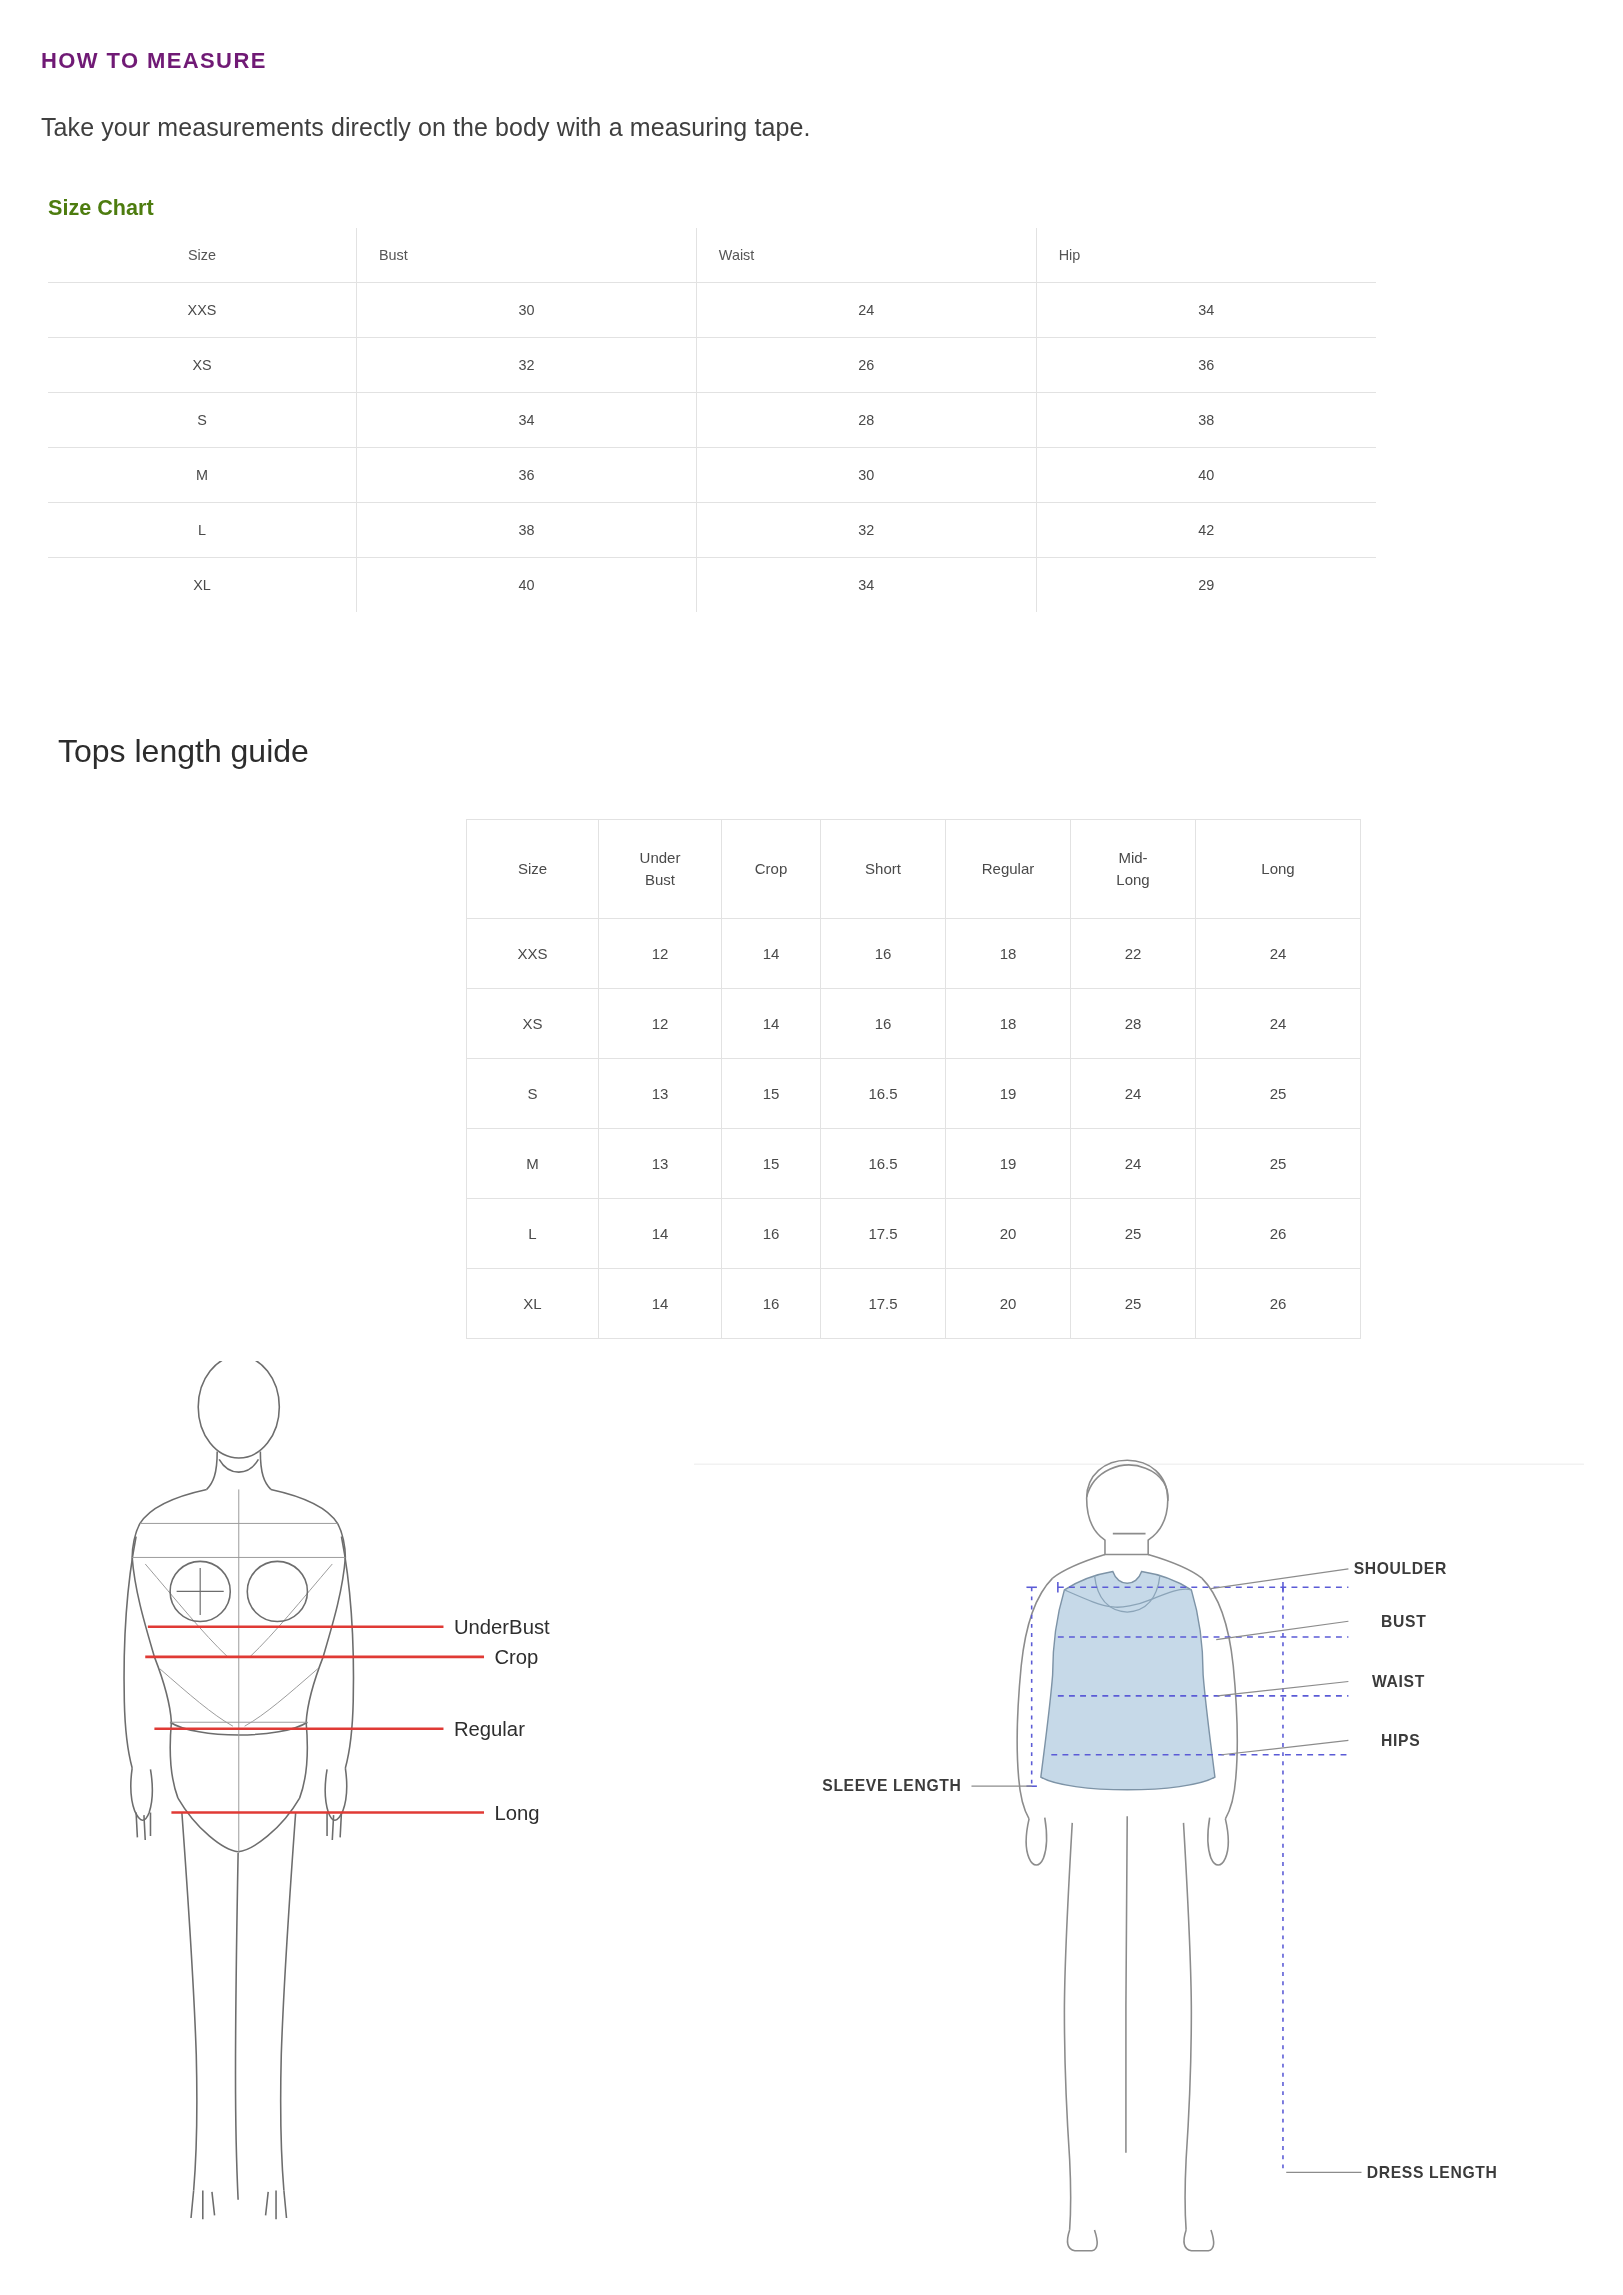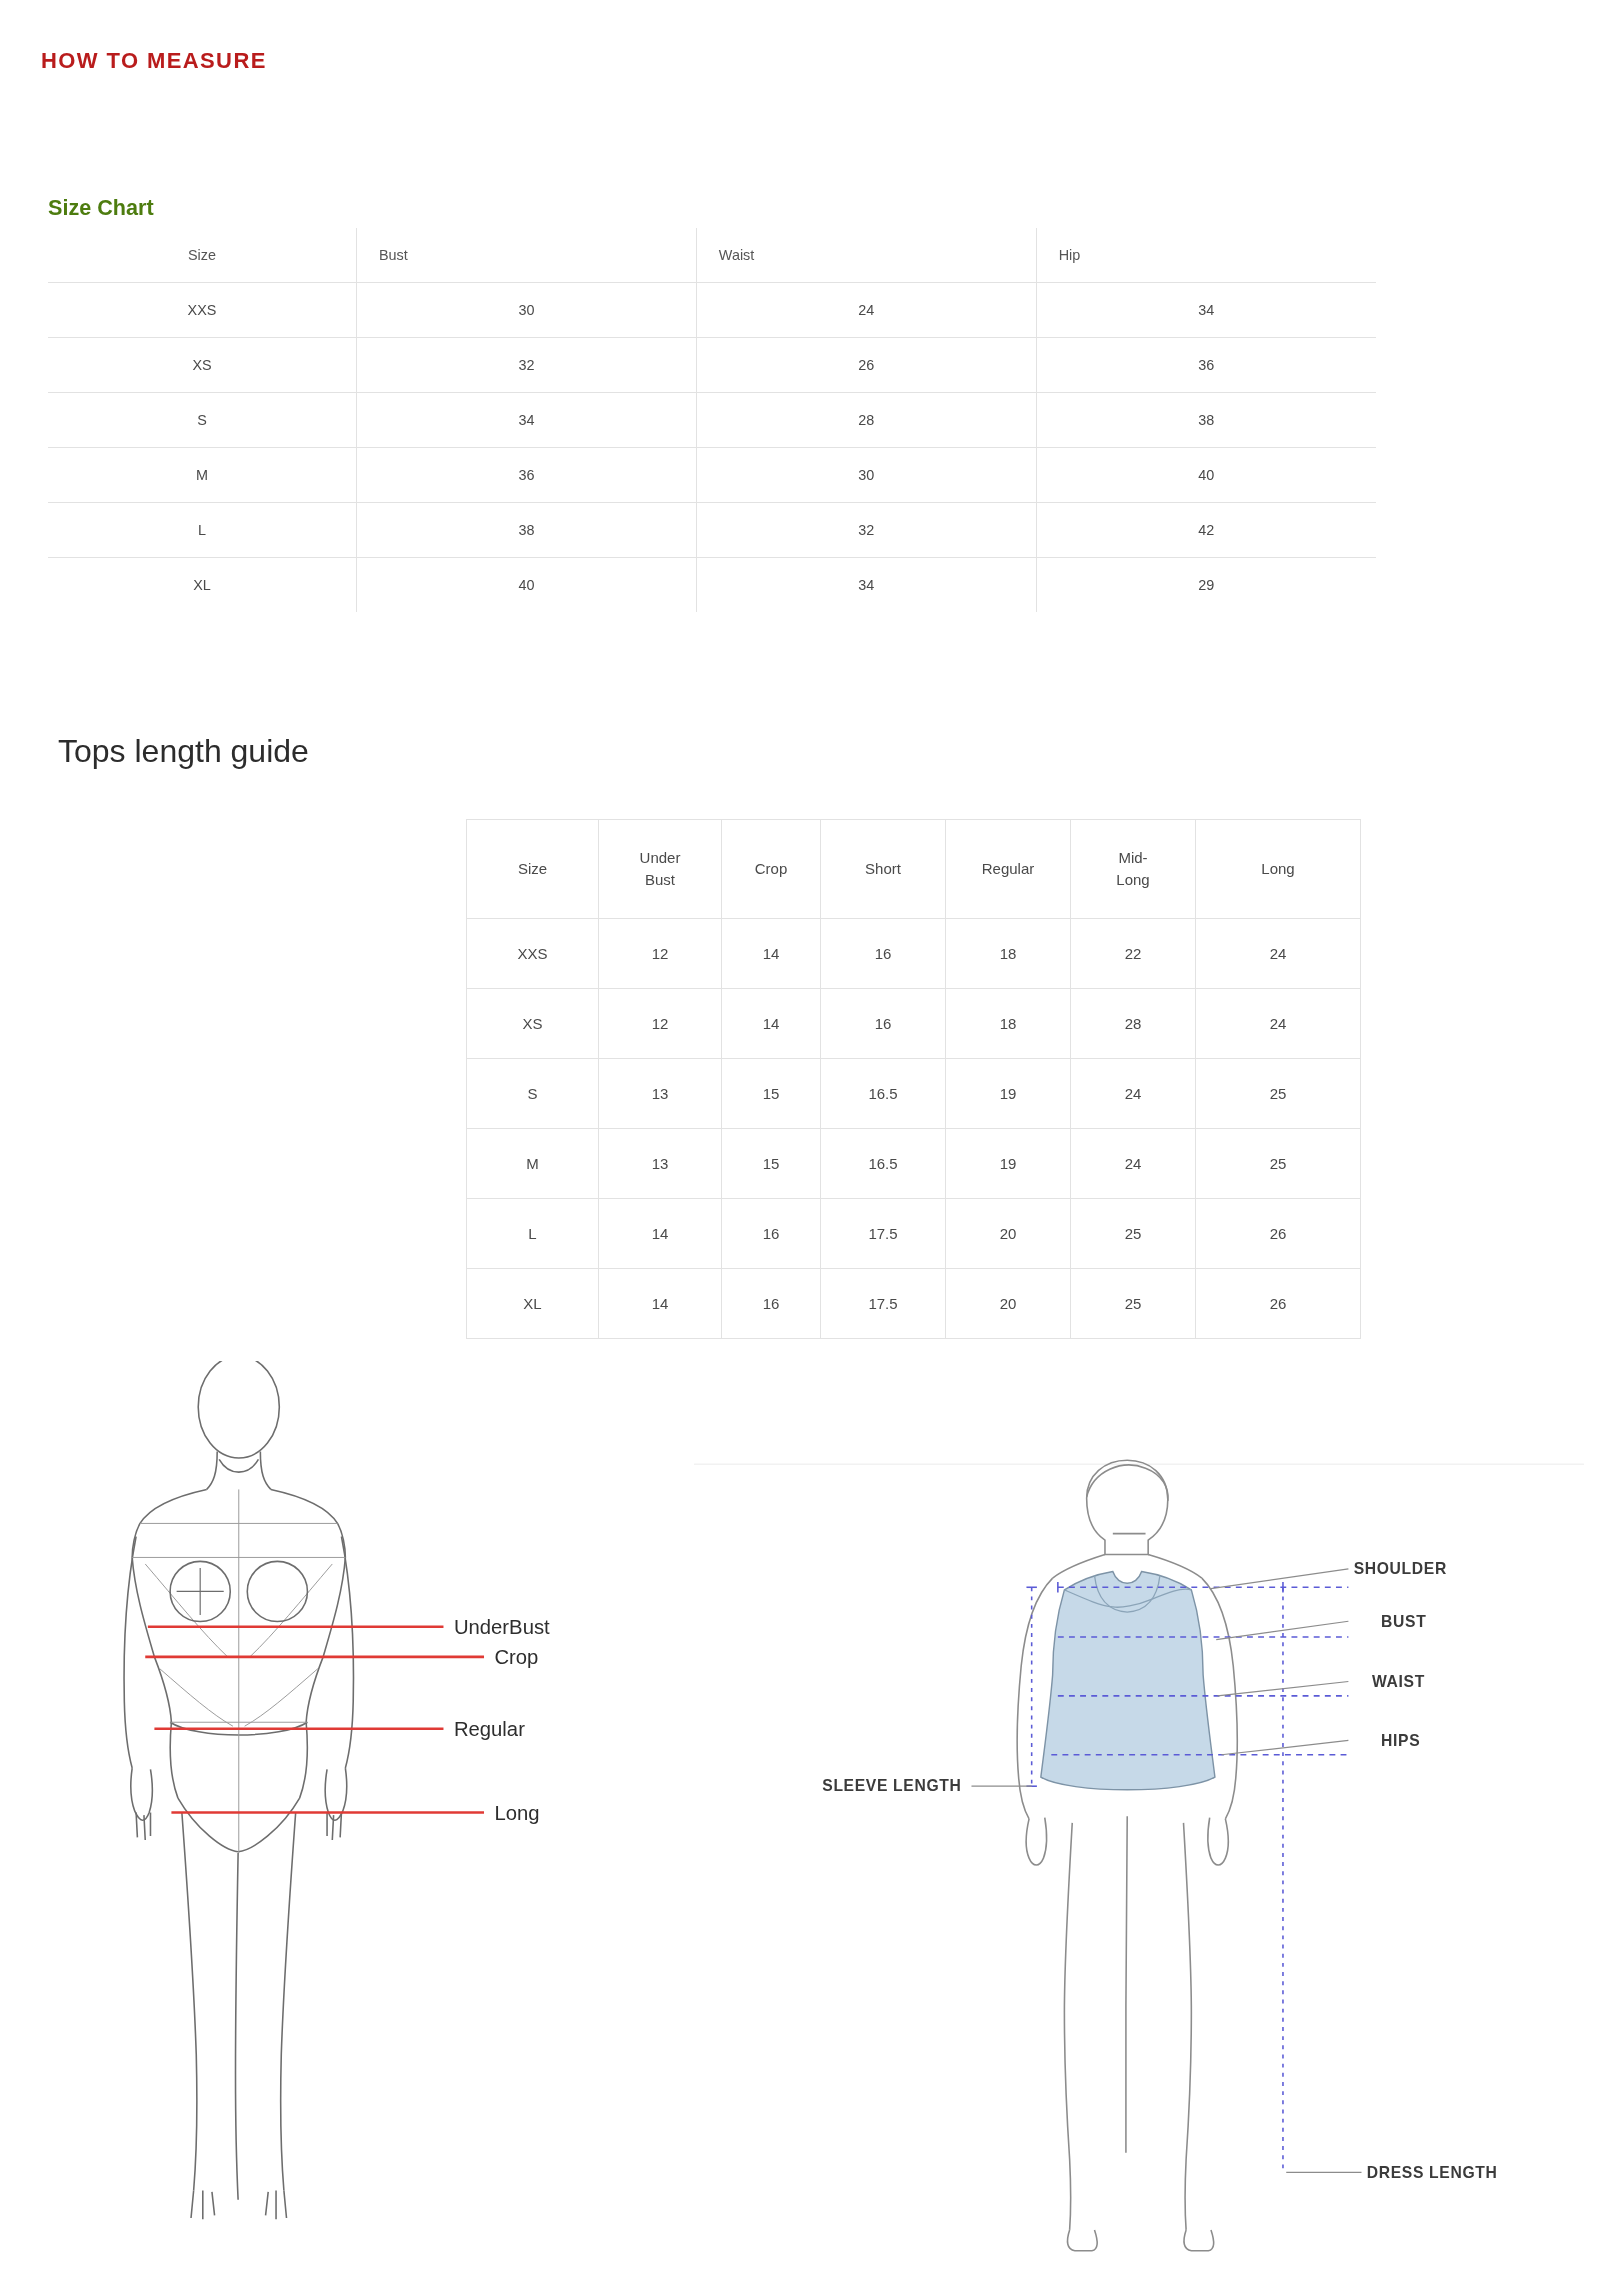--- a/index.html
+++ b/index.html
@@ -23,21 +23,21 @@
   }
 
   
   .how-to-measure {
     position: absolute;
     left: 41px;
     top: 48px;
     font-size: 22px;
     font-weight: bold;
     letter-spacing: 1.4px;
-    color: #b91c1c;
+    color: #701a75;
   }
   .intro-line {
     position: absolute;
     left: 41px;
     top: 113px;
     font-size: 25px;
     color: #3f3f3f;
     letter-spacing: 0.1px;
   }
   .size-chart-title {
@@ -165,20 +165,21 @@
   .lbl {
     font-family: "Liberation Sans", sans-serif;
   }
 </style>
 </head>
 <body>
 
 <div class="page">
 
   <div class="how-to-measure">HOW TO MEASURE</div>
+  <div class="intro-line">Take your measurements directly on the body with a measuring tape.</div>
 
   <div class="size-chart-title">Size Chart</div>
 
   <div class="size-chart-wrap">
     <table class="sizechart">
       <thead>
         <tr>
           <th>Size</th>
           <th>Bust</th>
           <th>Waist</th>

